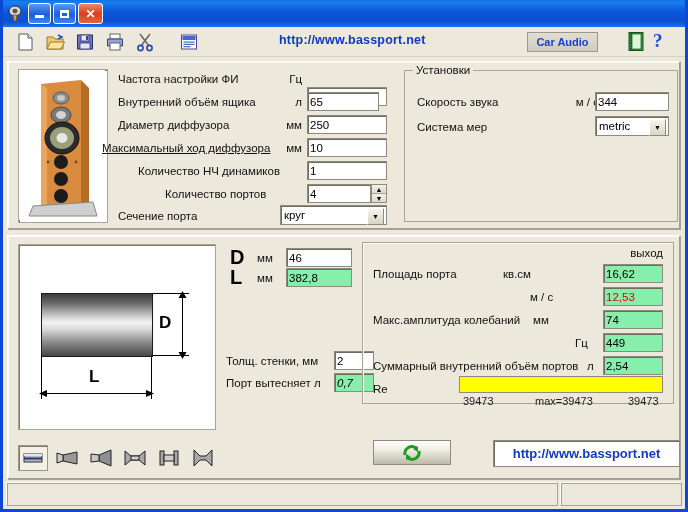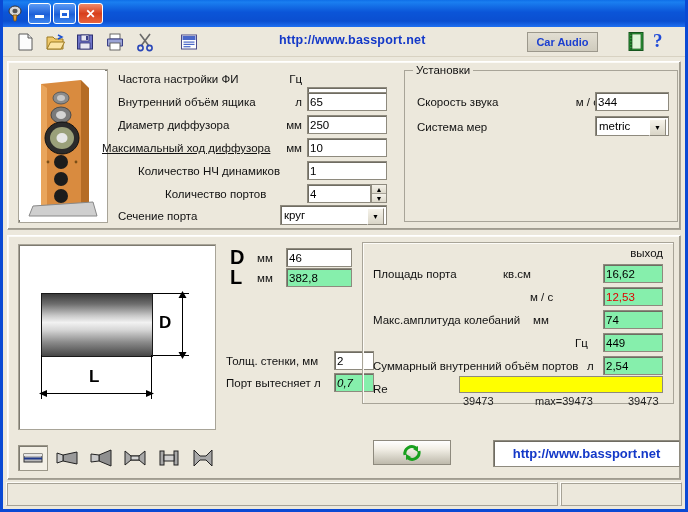--- a/index.html
+++ b/index.html
@@ -299,21 +299,21 @@
     </div>
 
     <div>
 
       <div class="flabel" style="left:110px;top:11px;">Частота настройки ФИ</div>
       <div class="funit" style="left:268px;top:11px;width:26px;">Гц</div>
       <input class="fin" style="left: 299px; top: 25px; width: 80px;" value="27">
 
       <div class="flabel" style="left:110px;top:34px;">Внутренний объём ящика</div>
       <div class="funit" style="left:268px;top:34px;width:26px;">л</div>
-      <input class="fin" style="left: 299px; top: 30px; width: 80px;" value="65">
+      <input class="fin" style="left: 299px; top: 30px; width: 72px;" value="65">
 
       <div class="flabel" style="left:110px;top:57px;">Диаметр диффузора</div>
       <div class="funit" style="left:260px;top:57px;width:34px;">мм</div>
       <input class="fin" style="left: 299px; top: 53px; width: 80px;" value="250">
 
       <div class="flabel" style="left:94px;top:80px;text-decoration:underline;">Максимальный ход диффузора</div>
       <div class="funit" style="left:260px;top:80px;width:34px;">мм</div>
       <input class="fin" style="left: 299px; top: 76px; width: 80px;" value="10">
 
       <div class="flabel" style="left:130px;top:103px;">Количество НЧ динамиков</div>

